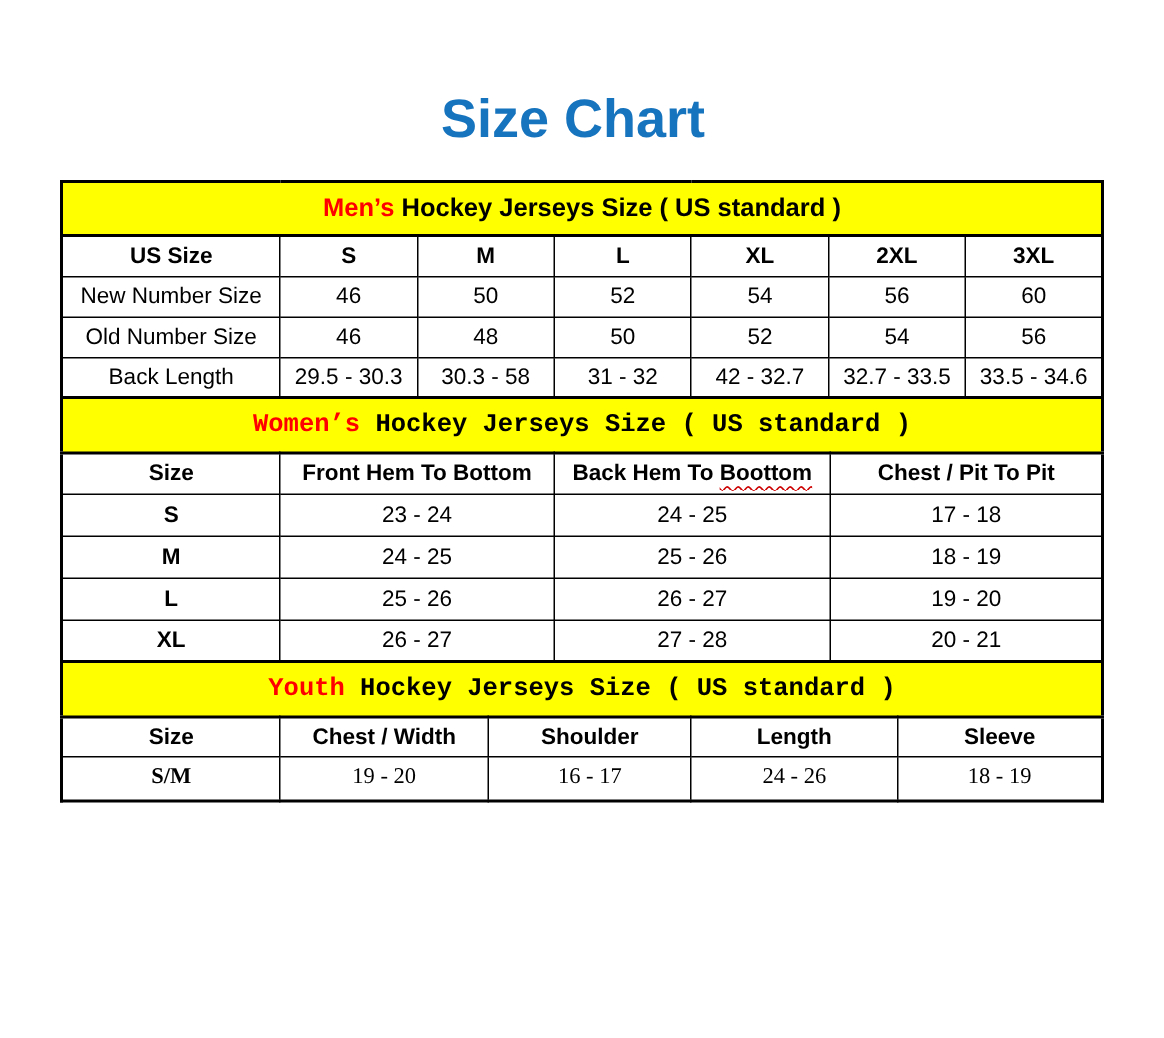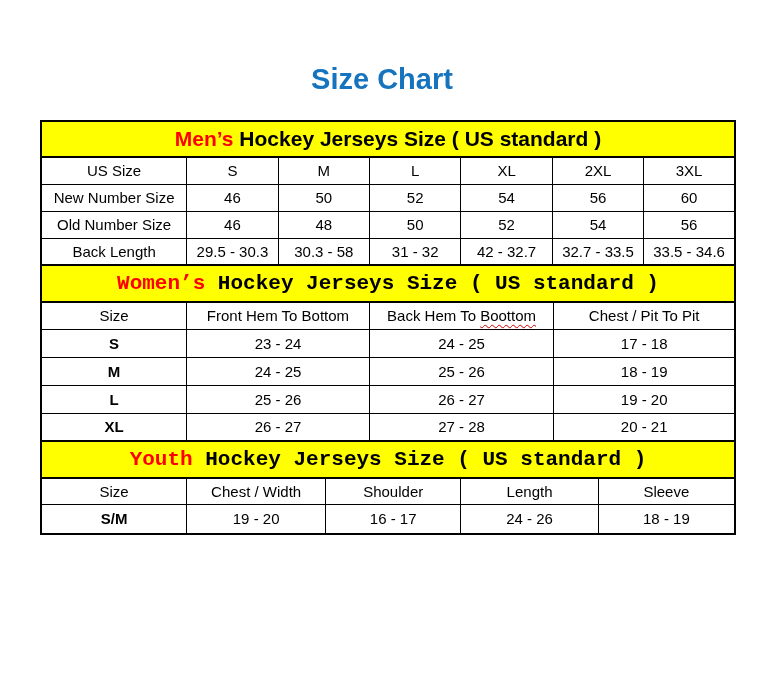--- a/index.html
+++ b/index.html
@@ -11,46 +11,46 @@
   }
   *{box-sizing:border-box;}
   html,body{margin:0;padding:0;}
   body{
     width:776px;height:692px;background:#ffffff;
     font-family:"Liberation Sans",sans-serif;color:#000;
   }
   .page{padding-top:60px;}
   h1.page-title{
     margin:0 12px 22px 0;text-align:center;
-    font-size:29px;line-height:38px;font-weight:bold;
+    font-size:36px;line-height:38px;font-weight:bold;
     color:var(--title-blue);letter-spacing:0px;
   }
   .chart-wrap{width:696px;margin:0 auto;}
   table.section{
     width:100%;border-collapse:collapse;table-layout:fixed;
     border:2px solid var(--border-black);
   }
   table.section.not-first{border-top:0;}
   table.section td,table.section th{
     border:1px solid var(--border-black);
     text-align:center;vertical-align:middle;
     font-size:15px;padding:2px 3px;overflow:hidden;white-space:nowrap;
   }
   tr.band-row td{
     background:var(--band-yellow);
-    height:36px;font-size:21px;font-weight:bold;
+    height:36px;font-size:17px;font-weight:bold;
     border-bottom:2px solid var(--border-black);
   }
   table.section.not-first tr.band-row td{border-top:0;font-family:Liberation Mono, monospace;}
   .band-highlight{color:var(--highlight-red);}
-  tr.head-row th{height:27px;font-weight:normal;}
+  tr.head-row th{height:27px;font-weight:bold;}
   tr.data-row td,tr.data-row th{height:27px;font-weight:normal;}
   tr.data-row th.bold-label{font-weight:bold;}
   table.youth tr.head-row th{height:26px;}
-  table.youth tr.data-row td,table.youth tr.data-row th{height:30px;}
+  table.youth tr.data-row td,table.youth tr.data-row th{height:30px;font-family:Liberation Serif, serif;}
   table.women tr.data-row td,table.women tr.data-row th{height:28px;}
   .misspelled{
     text-decoration:underline;
     text-decoration-style:wavy;
     text-decoration-color:var(--squiggle-red);
     text-decoration-thickness:1px;
     text-underline-offset:3px;
   }
 </style>
 </head>

